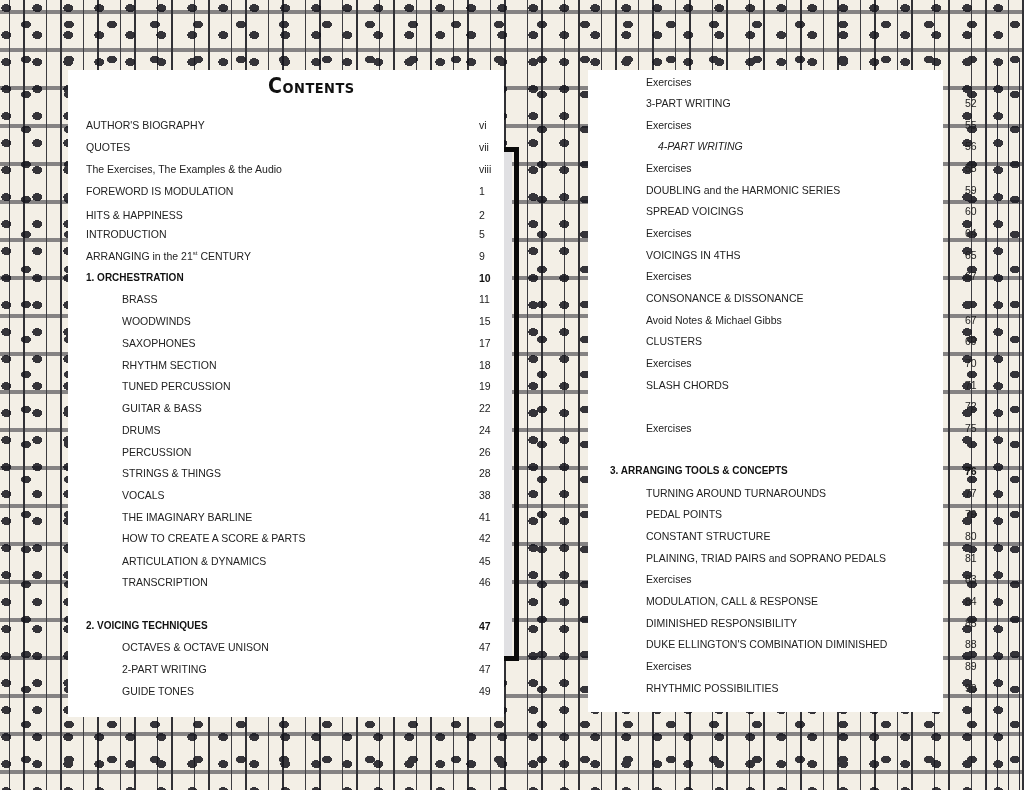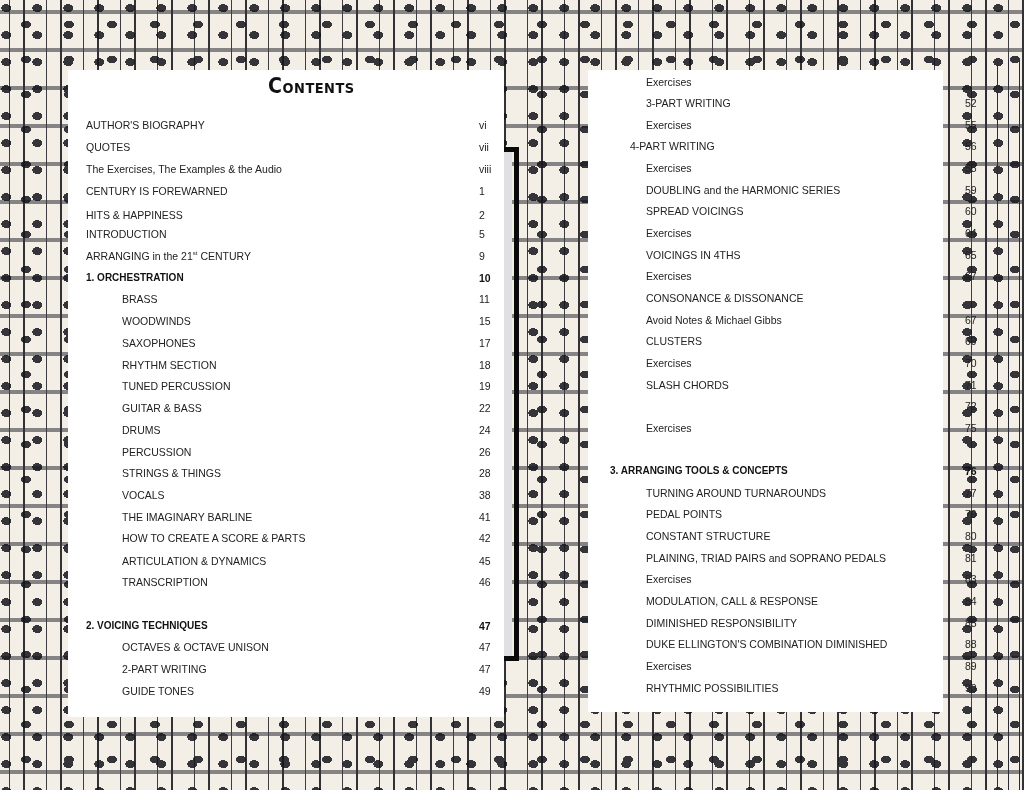--- a/index.html
+++ b/index.html
@@ -77,21 +77,21 @@
       </div>
       <div class="row" style="top: 68px;">
         <span class="label" style="left: 18px;">QUOTES</span>
         <span class="page-no" style="left: 411px;">vii</span>
       </div>
       <div class="row" style="top: 90px;">
         <span class="label" style="left: 18px;">The Exercises, The Examples &amp; the Audio</span>
         <span class="page-no" style="left: 411px;">viii</span>
       </div>
       <div class="row" style="top: 112px;">
-        <span class="label" style="left: 18px;">CENTURY IS FOREWARNED</span>
+        <span class="label" style="left: 18px;">FOREWORD IS MODULATION</span>
         <span class="page-no" style="left: 411px;">1</span>
       </div>
       <div class="row" style="top: 136px; padding-left: 28px;">
         <span class="label" style="left: 18px;">HITS &amp; HAPPINESS</span>
         <span class="page-no" style="left: 411px;">2</span>
       </div>
       <div class="row" style="top: 155px;">
         <span class="label" style="left: 18px;">INTRODUCTION</span>
         <span class="page-no" style="left: 411px;">5</span>
       </div>
@@ -186,21 +186,21 @@
       </div>
       <div class="row" style="top: 24px;">
         <span class="label" style="left: 58px;">3-PART WRITING</span>
         <span class="page-no" style="left: 377px;">52</span>
       </div>
       <div class="row" style="top: 46px;">
         <span class="label" style="left: 58px;">Exercises</span>
         <span class="page-no" style="left: 377px;">55</span>
       </div>
       <div class="row" style="top: 67px;">
-        <span class="label" style="left: 42px;">4-PART WRITING</span>
+        <span class="label" style="left: 70px; font-style: italic;">4-PART WRITING</span>
         <span class="page-no" style="left: 377px;">56</span>
       </div>
       <div class="row" style="top: 89px;">
         <span class="label" style="left: 58px;">Exercises</span>
         <span class="page-no" style="left: 377px;">58</span>
       </div>
       <div class="row" style="top: 111px; padding-left: 8px;">
         <span class="label" style="left: 58px;">DOUBLING and the HARMONIC SERIES</span>
         <span class="page-no" style="left: 377px;">59</span>
       </div>

